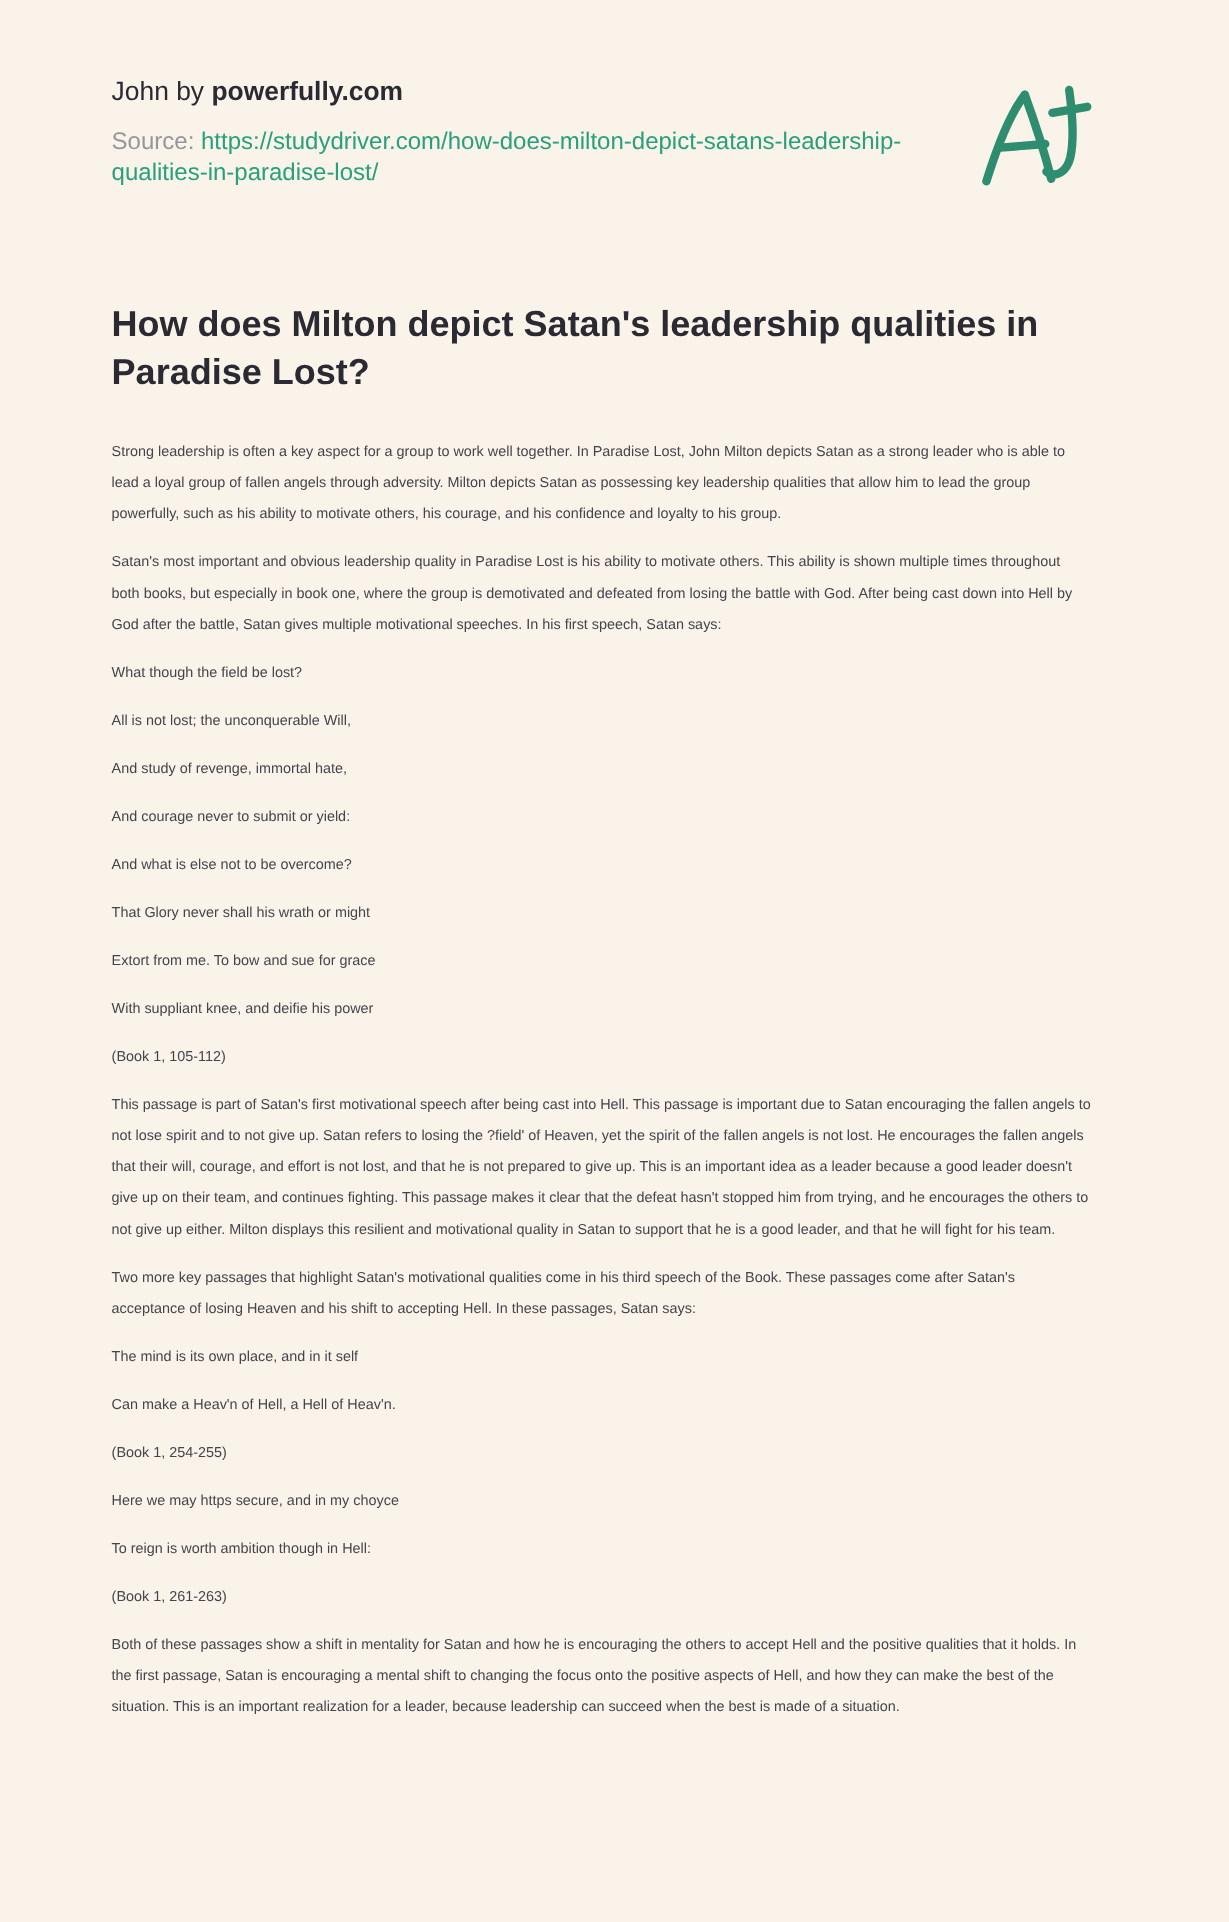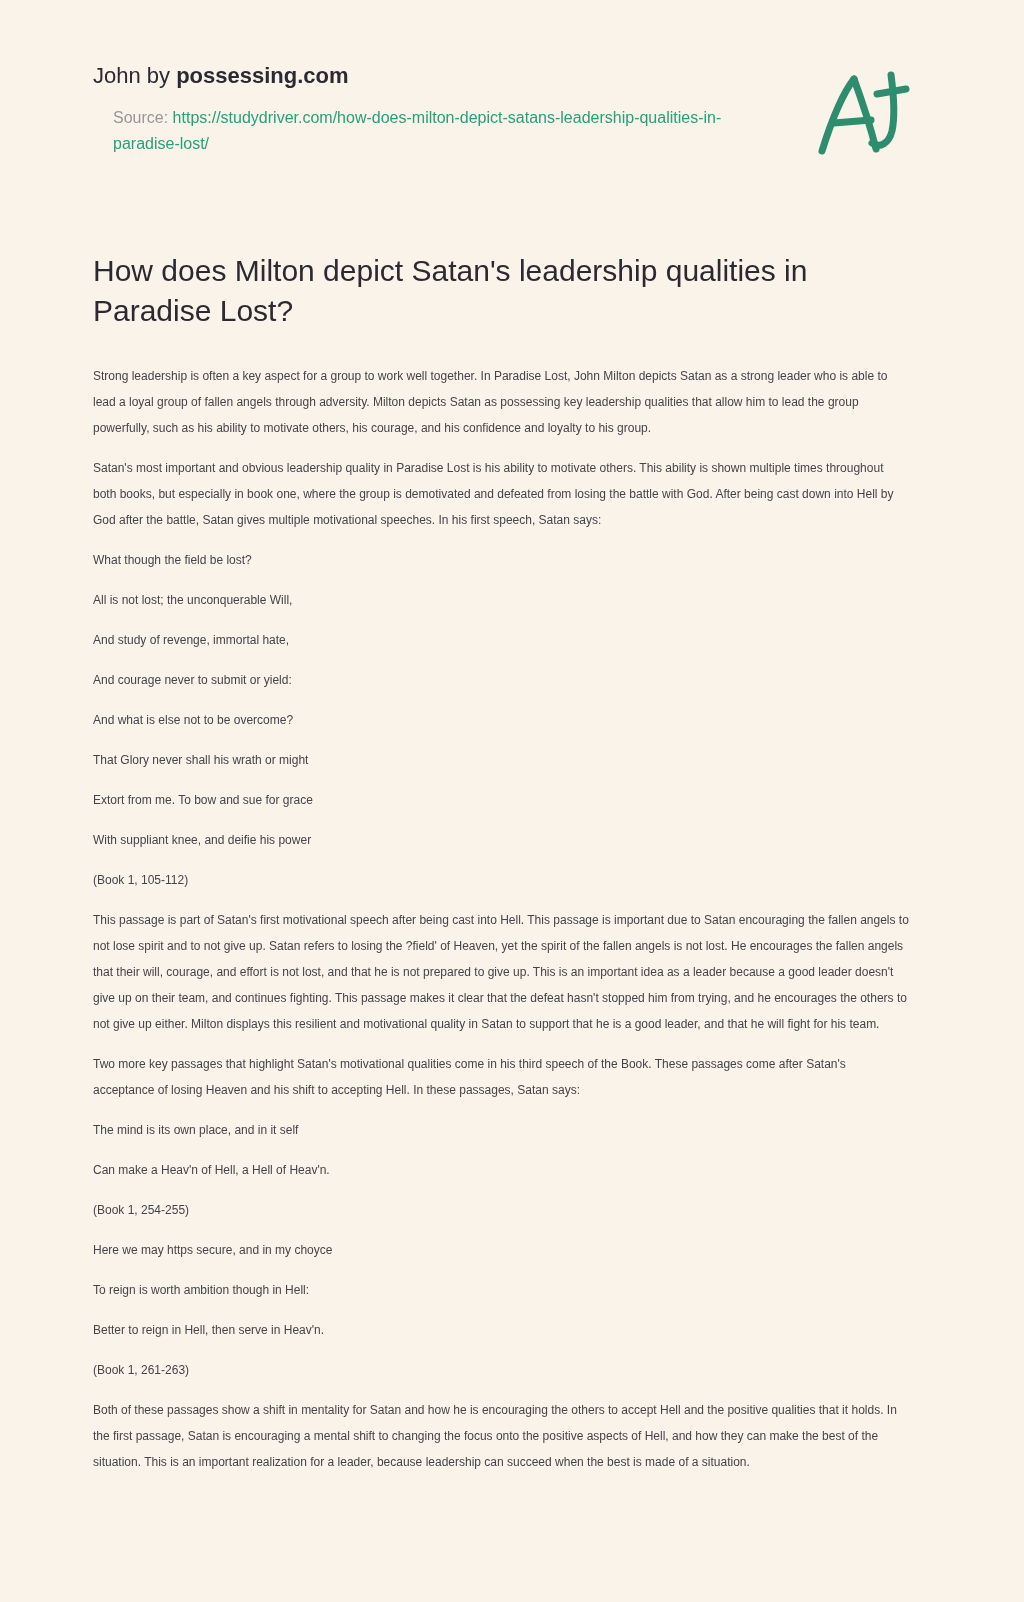--- a/index.html
+++ b/index.html
@@ -27,64 +27,63 @@
     }
     .byline {
       font-size: 22px;
       color: #2b2a33;
       margin-bottom: 16px;
     }
     .byline .site {
       font-weight: 700;
     }
     .source {
-      font-size: 16px;
+      font-size: 20px;
       line-height: 26px;
       overflow-wrap: break-word;
       word-break: break-word;
-      margin-left: 20px;
     }
     .source-label {
       color: #97969b;
     }
     .source-link {
       color: #27a07d;
       text-decoration: none;
     }
     .logo {
       width: 96px;
       height: 90px;
       flex: 0 0 auto;
       margin-top: 6px;
     }
     h1 {
       font-size: 30px;
       line-height: 40px;
-      font-weight: 400;
+      font-weight: 700;
       color: #2b2a33;
       margin: 0 0 32px 0;
       max-width: 817px;
     }
     .body-copy p {
       font-size: 12px;
       line-height: 26px;
       color: #45444c;
       margin: 0 0 14px 0;
       max-width: 817px;
     }
   </style>
 </head>
 <body>
 
 <div class="page">
 
   <header class="header">
     <div class="header-left">
       <div class="byline">
-        <span>John by </span><span class="site">possessing.com</span>
+        <span>John by </span><span class="site">powerfully.com</span>
       </div>
       <div class="source">
         <span class="source-label">Source: </span><a class="source-link" href="#">https://studydriver.com/how-does-milton-depict-satans-leadership-qualities-in-paradise-lost/</a>
       </div>
     </div>
     <div class="logo">
       <svg width="96" height="90" viewBox="0 0 96 90" xmlns="http://www.w3.org/2000/svg">
         <g fill="none" stroke="#2e8c6f" stroke-width="7" stroke-linecap="round" stroke-linejoin="round">
           <path d="M8 82 C 18 50 29 24 40 10"></path>
           <path d="M40 10 C 48 32 56 56 62 80"></path>
@@ -111,19 +110,18 @@
       <p>Extort from me. To bow and sue for grace</p>
       <p>With suppliant knee, and deifie his power</p>
       <p>(Book 1, 105-112)</p>
       <p>This passage is part of Satan's first motivational speech after being cast into Hell. This passage is important due to Satan encouraging the fallen angels to not lose spirit and to not give up. Satan refers to losing the ?field' of Heaven, yet the spirit of the fallen angels is not lost. He encourages the fallen angels that their will, courage, and effort is not lost, and that he is not prepared to give up. This is an important idea as a leader because a good leader doesn't give up on their team, and continues fighting. This passage makes it clear that the defeat hasn't stopped him from trying, and he encourages the others to not give up either. Milton displays this resilient and motivational quality in Satan to support that he is a good leader, and that he will fight for his team.</p>
       <p>Two more key passages that highlight Satan's motivational qualities come in his third speech of the Book. These passages come after Satan's acceptance of losing Heaven and his shift to accepting Hell. In these passages, Satan says:</p>
       <p>The mind is its own place, and in it self</p>
       <p>Can make a Heav'n of Hell, a Hell of Heav'n.</p>
       <p>(Book 1, 254-255)</p>
       <p>Here we may https secure, and in my choyce</p>
       <p>To reign is worth ambition though in Hell:</p>
-      <p>Better to reign in Hell, then serve in Heav'n.</p>
       <p>(Book 1, 261-263)</p>
       <p>Both of these passages show a shift in mentality for Satan and how he is encouraging the others to accept Hell and the positive qualities that it holds. In the first passage, Satan is encouraging a mental shift to changing the focus onto the positive aspects of Hell, and how they can make the best of the situation. This is an important realization for a leader, because leadership can succeed when the best is made of a situation.</p>
     </div>
   </main>
 
 </div>
 
 </body></html>

